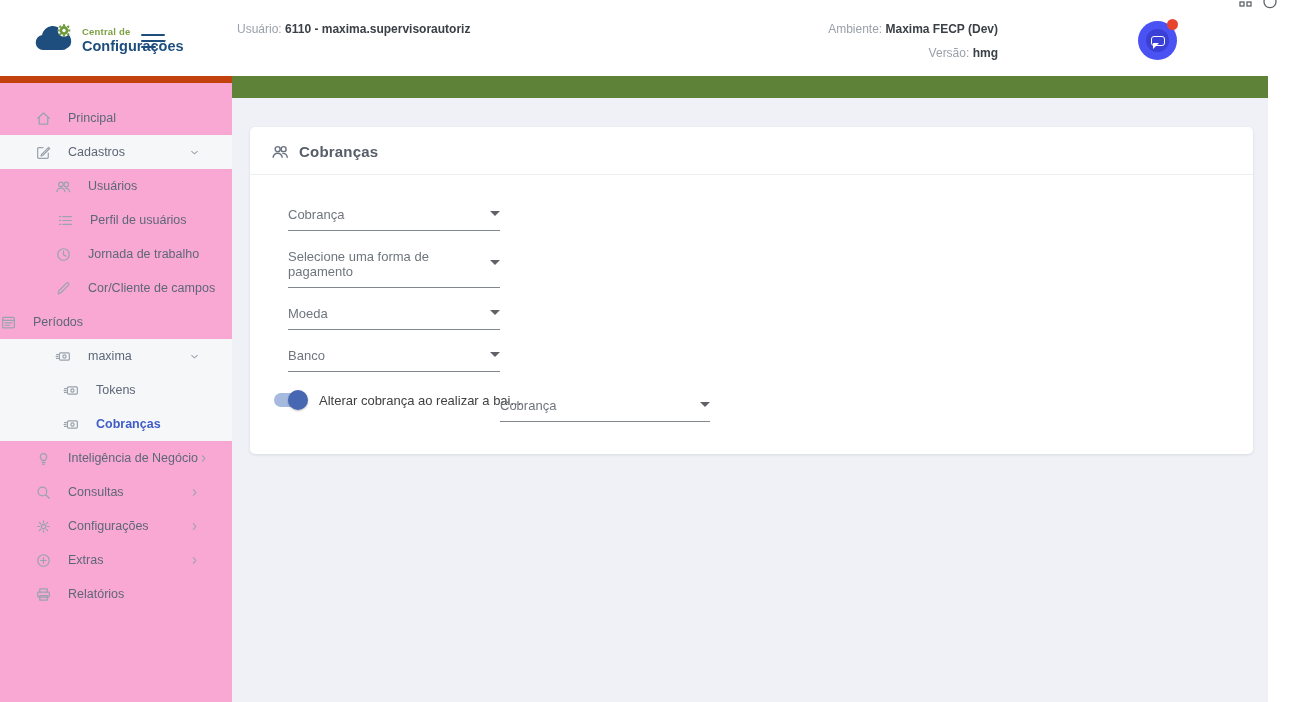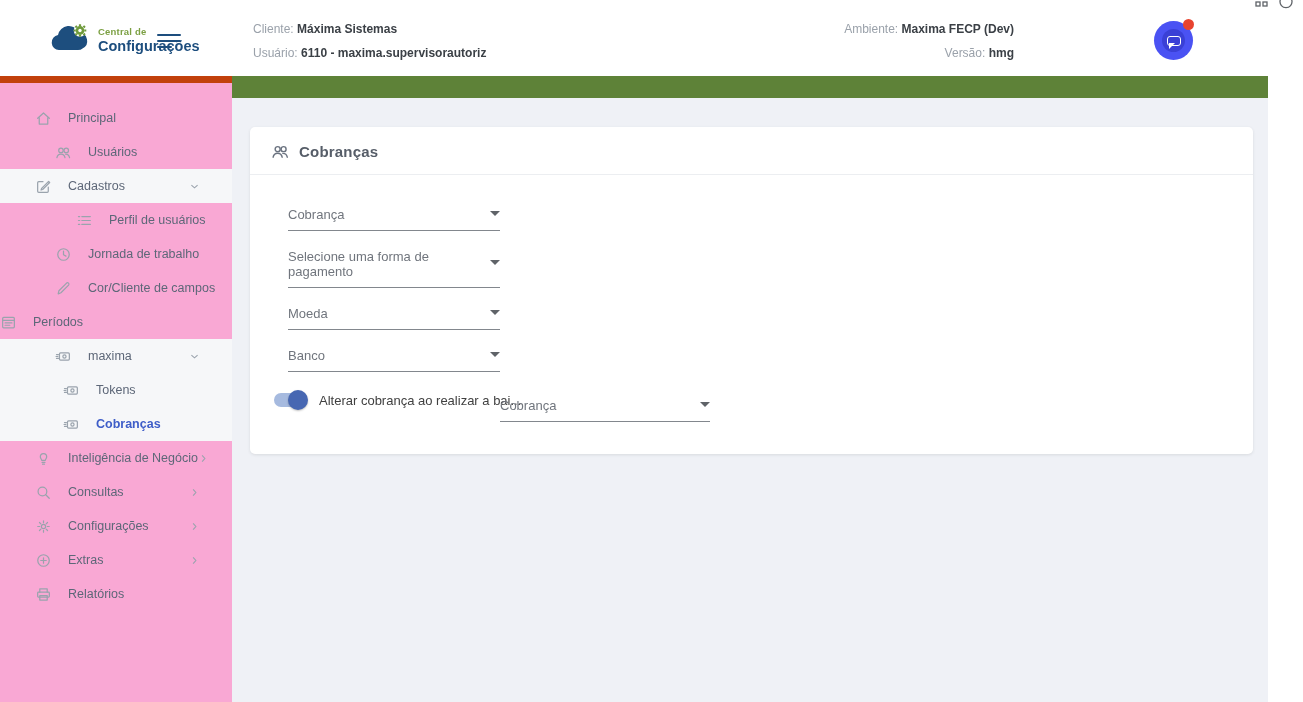--- a/index.html
+++ b/index.html
@@ -3,21 +3,21 @@
 <meta charset="utf-8">
 <style>
   html,body{margin:0;padding:0;}
   body{
     width:1303px;height:702px;overflow:hidden;position:relative;
     background:#ffffff;
     font-family:"Liberation Sans",sans-serif;
     -webkit-font-smoothing:antialiased;
   }
   
-  .top-header{position:absolute;left:16px;top:0;width:1178px;height:76px;background:#fff;z-index:5;border-radius:7px;}
+  .top-header{position:absolute;left:0;top:0;width:1178px;height:76px;background:#fff;z-index:5;border-radius:7px;}
   .logo{position:absolute;left:33px;top:22px;display:flex;align-items:center;cursor:pointer;}
   .logo-text{margin-left:7px;line-height:1;}
   .logo-line1{display:block;font-size:9.5px;color:#7ca043;font-weight:600;letter-spacing:.2px;margin-bottom:2px;}
   .logo-line2{display:block;font-size:14.5px;color:#1d4e7e;font-weight:700;}
   .hamburger{position:absolute;left:141px;top:34px;width:24px;height:16px;cursor:pointer;}
   .hamburger span{display:block;height:2px;background:#1d4e7e;border-radius:1px;margin-bottom:4px;}
   .hamburger span:nth-child(3){width:15px;}
   .client-info{position:absolute;left:237px;top:17px;font-size:12px;line-height:24px;color:#9aa1aa;}
   .client-info b{color:#3b4046;font-weight:700;}
   .env-info{position:absolute;right:180px;top:17px;font-size:12px;line-height:24px;color:#9aa1aa;text-align:right;}
@@ -91,24 +91,20 @@
   </div>
 
   <div class="hamburger" aria-label="toggle menu">
       <span></span>
       <span></span>
       <span></span>
     </div>
 
   <div class="client-info">
     <div>
-      <span>Cliente:</span>
-      <b>Máxima Sistemas</b>
-    </div>
-    <div>
       <span>Usuário:</span>
       <b>6110 - maxima.supervisorautoriz</b>
     </div>
   </div>
 
   <div class="env-info">
     <div>
       <span>Ambiente:</span>
       <b>Maxima FECP (Dev)</b>
     </div>
@@ -143,46 +139,46 @@
 <aside class="sidebar">
   <ul class="side-list" id="sidebar-list">
       <li class="side-item" style="padding-left:35px">
     <span class="s-icon">
       <svg viewBox="0 0 16 16" fill="none" stroke="currentColor" stroke-width="1.15" stroke-linecap="round" stroke-linejoin="round">
             <path d="M2.5 7.8 8 2.8l5.5 5M4 7v6.2h8V7"></path>
           </svg>
     </span>
     <span class="s-label">Principal</span>
     </li>
+      <li class="side-item hl" style="padding-left:35px">
+    <span class="s-icon">
+      <svg viewBox="0 0 16 16" fill="none" stroke="currentColor" stroke-width="1.15" stroke-linecap="round" stroke-linejoin="round">
+            <path d="M12.5 8.5v4a1 1 0 0 1-1 1H3.5a1 1 0 0 1-1-1V4.5a1 1 0 0 1 1-1h4"></path>
+            <path d="M6.2 9.8l6.6-6.6 1 1-6.6 6.6-1.5.5z"></path>
+          </svg>
+    </span>
+    <span class="s-label">Cadastros</span>
+    <span class="s-chevron">
+          <svg width="11" height="11" viewBox="0 0 16 16" fill="none" stroke="currentColor" stroke-width="1.6">
+            <path d="M3.5 6l4.5 4 4.5-4"></path>
+          </svg>
+        </span>
+      </li>
       <li class="side-item" style="padding-left:55px">
     <span class="s-icon">
       <svg viewBox="0 0 16 16" fill="none" stroke="currentColor" stroke-width="1.15" stroke-linecap="round" stroke-linejoin="round">
             <circle cx="5.6" cy="6" r="2.1"></circle>
             <circle cx="10.6" cy="6" r="2.1"></circle>
             <path d="M1.8 12.8c.4-2.1 1.9-3.3 3.8-3.3 1.9 0 3.4 1.2 3.8 3.3"></path>
             <path d="M10 9.6c1.9 0 3.3 1.2 3.7 3.2"></path>
           </svg>
     </span>
     <span class="s-label">Usuários</span>
     </li>
-      <li class="side-item hl" style="padding-left:35px">
-    <span class="s-icon">
-      <svg viewBox="0 0 16 16" fill="none" stroke="currentColor" stroke-width="1.15" stroke-linecap="round" stroke-linejoin="round">
-            <path d="M12.5 8.5v4a1 1 0 0 1-1 1H3.5a1 1 0 0 1-1-1V4.5a1 1 0 0 1 1-1h4"></path>
-            <path d="M6.2 9.8l6.6-6.6 1 1-6.6 6.6-1.5.5z"></path>
-          </svg>
-    </span>
-    <span class="s-label">Cadastros</span>
-    <span class="s-chevron">
-          <svg width="11" height="11" viewBox="0 0 16 16" fill="none" stroke="currentColor" stroke-width="1.6">
-            <path d="M3.5 6l4.5 4 4.5-4"></path>
-          </svg>
-        </span>
-      </li>
-      <li class="side-item" style="padding-left:76px">
+      <li class="side-item" style="padding-left:57px">
     <span class="s-icon">
       <svg viewBox="0 0 16 16" fill="none" stroke="currentColor" stroke-width="1.15" stroke-linecap="round" stroke-linejoin="round">
             <path d="M5.5 4.3h8M5.5 8h8M5.5 11.7h8"></path>
             <path d="M2.3 4.3h1.2M2.3 8h1.2M2.3 11.7h1.2"></path>
           </svg>
     </span>
     <span class="s-label">Perfil de usuários</span>
     </li>
       <li class="side-item" style="padding-left:55px">
     <span class="s-icon">

